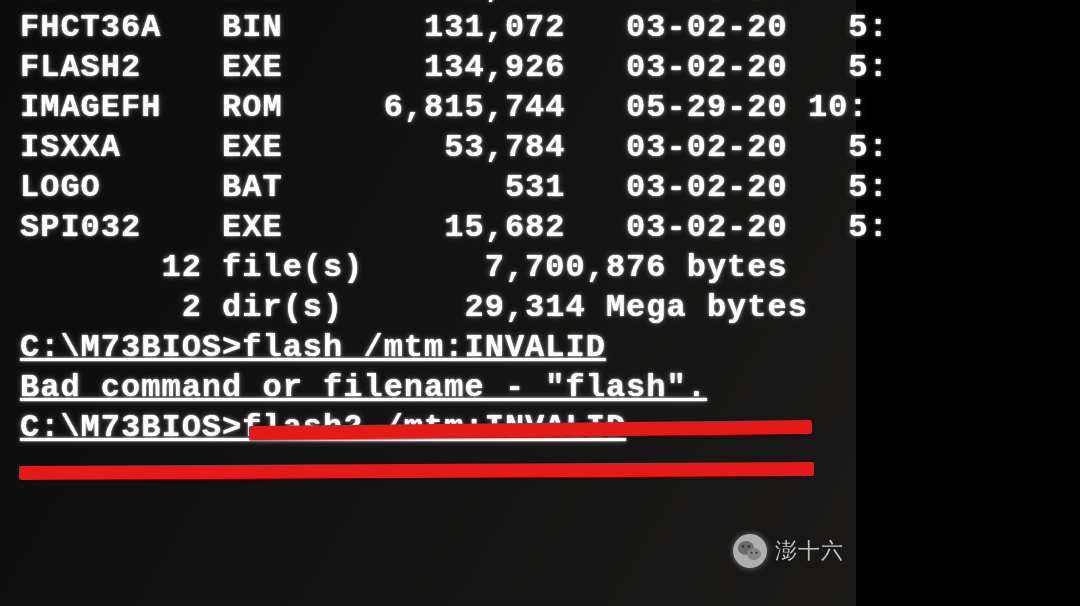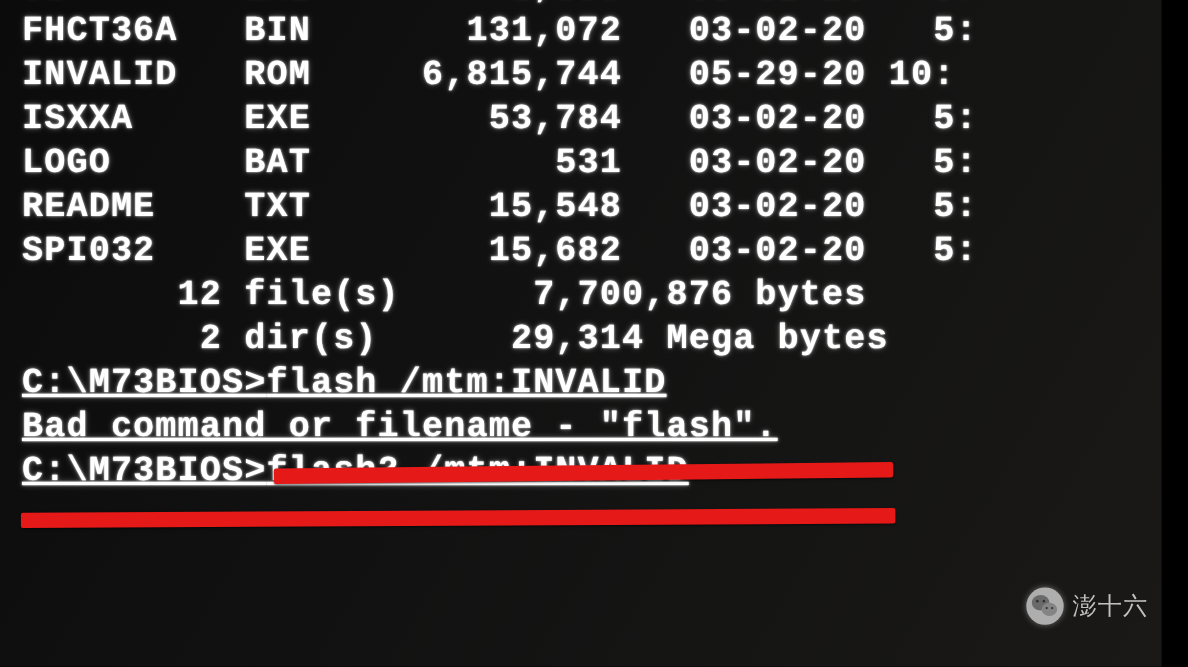--- a/index.html
+++ b/index.html
@@ -4,21 +4,21 @@
 <style>
   html,body{
     margin:0;padding:0;
     width:1080px;height:606px;
     overflow:hidden;
     background:#000;
   }
   .screen{
     position:absolute;
     left:0;top:0;
-    width:1056px;height:606px;
+    width:856px;height:606px;
     background:linear-gradient(120deg,#0c0b0b 0%,#111 40%,#1a1918 100%);
     font-family:"Courier New",Courier,monospace;
     color:#fff;
     font-weight:bold;
     letter-spacing:1px;
     text-shadow:0 0 2px #fff,0 0 6px rgba(255,255,255,.35);
   }
   .rows{
     position:absolute;
     left:20px;
@@ -87,24 +87,24 @@
 </style>
 </head>
 <body>
 
 <div class="screen">
 
   <div class="rows">
 
     <div class="row"><span>CI     </span>   <span>EXE</span>         <span>1,330</span>   <span>03-02-20</span>  <span> 5:</span></div>
     <div class="row"><span>FHCT36A</span>   <span>BIN</span>       <span>131,072</span>   <span>03-02-20</span>  <span> 5:</span></div>
-    <div class="row"><span>INVALID</span>   <span>ROM</span>     <span>6,815,744</span>   <span>05-29-20</span> <span>10:</span></div>
+    <div class="row"><span>FLASH2 </span>   <span>EXE</span>       <span>134,926</span>   <span>03-02-20</span>  <span> 5:</span></div>
+    <div class="row"><span>IMAGEFH</span>   <span>ROM</span>     <span>6,815,744</span>   <span>05-29-20</span> <span>10:</span></div>
     <div class="row"><span>ISXXA  </span>   <span>EXE</span>        <span>53,784</span>   <span>03-02-20</span>  <span> 5:</span></div>
     <div class="row"><span>LOGO   </span>   <span>BAT</span>           <span>531</span>   <span>03-02-20</span>  <span> 5:</span></div>
-    <div class="row"><span>README </span>   <span>TXT</span>        <span>15,548</span>   <span>03-02-20</span>  <span> 5:</span></div>
     <div class="row"><span>SPI032 </span>   <span>EXE</span>        <span>15,682</span>   <span>03-02-20</span>  <span> 5:</span></div>
 
     <div class="row">       12 file(s)      7,700,876 bytes</div>
     <div class="row">        2 dir(s)      29,314 Mega bytes</div>
 
     <div class="prompt-line"><span>C:\M73BIOS&gt;</span><span>flash /mtm:INVALID</span></div>
     <div class="prompt-line">Bad command or filename - "flash".</div>
 
     <div class="prompt-line"><span>C:\M73BIOS&gt;</span><span>flash2 /mtm:INVALID</span></div>
   </div>

